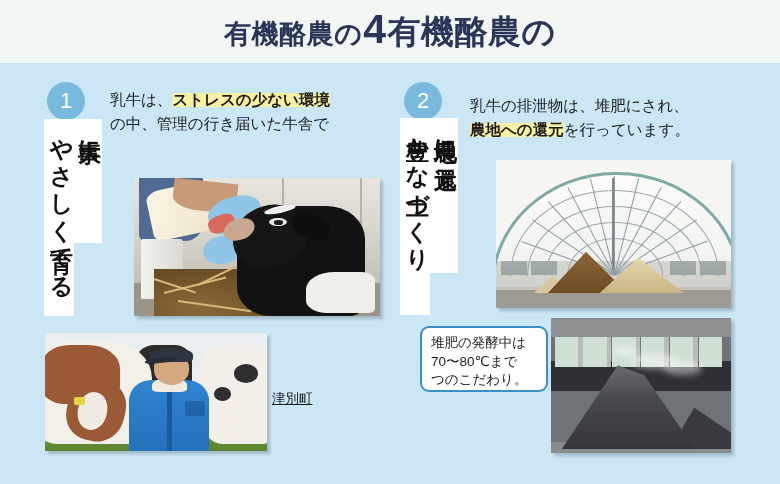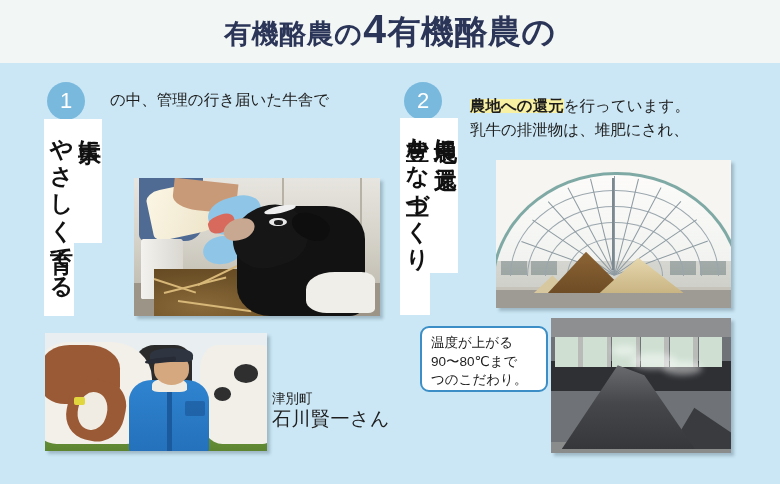--- a/index.html
+++ b/index.html
@@ -178,20 +178,21 @@
     box-sizing: border-box;
     white-space: nowrap;
   }
 
   
   .caption {
     position: absolute;
     color: #1d1d1d;
     white-space: nowrap;
     line-height: 1.28;
+    text-decoration: underline;
   }
   .cap-s { font-size: 13.5px; }
   .cap-l { font-size: 19px; letter-spacing: .5px; }
 </style>
 </head>
 <body>
 
 <div id="root">
 
   <div class="title-band">
@@ -202,20 +203,21 @@
     </div>
   </div>
 
   <div class="panel"></div>
 
   <div class="badge" style="left:47px; top:82px;">
     <span>1</span>
   </div>
 
   <div class="body-text" style="left:110px; top:88px;">
+    <div><span>乳牛は、</span><span class="hl">ストレスの少ない環境</span></div>
     <div>の中、管理の行き届いた牛舎で</div>
   </div>
 
   <div class="vstrip" style="left:72px; top:119px; width:30px; height:124px; font-size:23px;">大事に</div>
   <div class="vstrip" style="left:44px; top:119px; width:30px; height:197px; font-size:23px;">やさしく育てる</div>
 
   <div class="photo" style="left:134px; top:178px; width:246px; height:138px;">
     <div class="p1-wall"></div>
     <div class="p1-wallv" style="left:60%;"></div>
     <div class="p1-wallv" style="left:92%;"></div>
@@ -240,22 +242,22 @@
     <div class="p1-eye"></div>
     <div class="p1-eyep"></div>
     <div class="p1-muzzle"></div>
   </div>
 
   <div class="badge" style="left:404px; top:82px;">
     <span>2</span>
   </div>
 
   <div class="body-text" style="left:470px; top:94px;">
+    <div>乳牛の排泄物は、堆肥にされ、</div>
     <div><span class="hl">農地への還元</span><span>を行っています。</span></div>
-    <div>乳牛の排泄物は、堆肥にされ、</div>
   </div>
 
   <div class="vstrip" style="left:428px; top:118px; width:30px; height:155px; font-size:23px;">農地に還元</div>
   <div class="vstrip" style="left:400px; top:118px; width:30px; height:197px; font-size:23px;">豊かな土づくり</div>
 
   <div class="photo" style="left:496px; top:160px; width:235px; height:148px;">
     <div class="p2-sky"></div>
     <div class="p2-wall"></div>
     <div class="p2-bay" style="left:2%;  width:11%;"></div>
     <div class="p2-bay" style="left:15%; width:11%;"></div>
@@ -278,22 +280,22 @@
     <div class="p2-rib" style="left:50%;  top:11%; height:67%; transform:rotate(70deg);"></div>
     <div class="p2-rib" style="left:50%;  top:11%; height:67%; transform:rotate(-70deg);"></div>
     <div class="p2-centre"></div>
     <div class="p2-ground"></div>
     <div class="p2-pileC"></div>
     <div class="p2-pileA"></div>
     <div class="p2-pileB"></div>
   </div>
 
   <div class="callout" style="left:420px; top:326px; width:128px; height:66px;">
-    <div>温度が上がる</div>
-    <div>90〜80℃まで</div>
+    <div>堆肥の発酵中は</div>
+    <div>70〜80℃まで</div>
     <div>つのこだわり。</div>
   </div>
 
   <div class="photo" style="left:551px; top:318px; width:180px; height:135px;">
     <div class="p3-bg"></div>
     <div class="p3-back"></div>
     <div class="p3-open" style="left:2%;  width:13%;"></div>
     <div class="p3-open" style="left:18%; width:13%;"></div>
     <div class="p3-open" style="left:34%; width:13%;"></div>
     <div class="p3-open" style="left:50%; width:13%;"></div>
@@ -329,16 +331,15 @@
     <div class="p4-placket"></div>
     <div class="p4-pocket"></div>
     <div class="p4-collar"></div>
     <div class="p4-face"></div>
     <div class="p4-cap"></div>
     <div class="p4-brim"></div>
   </div>
 
   <div class="caption" style="left:272px; top:390px;">
     <div class="cap-s">津別町</div>
-    <div class="cap-l">石川賢一さん</div>
   </div>
 
 </div>
 
 </body></html>

